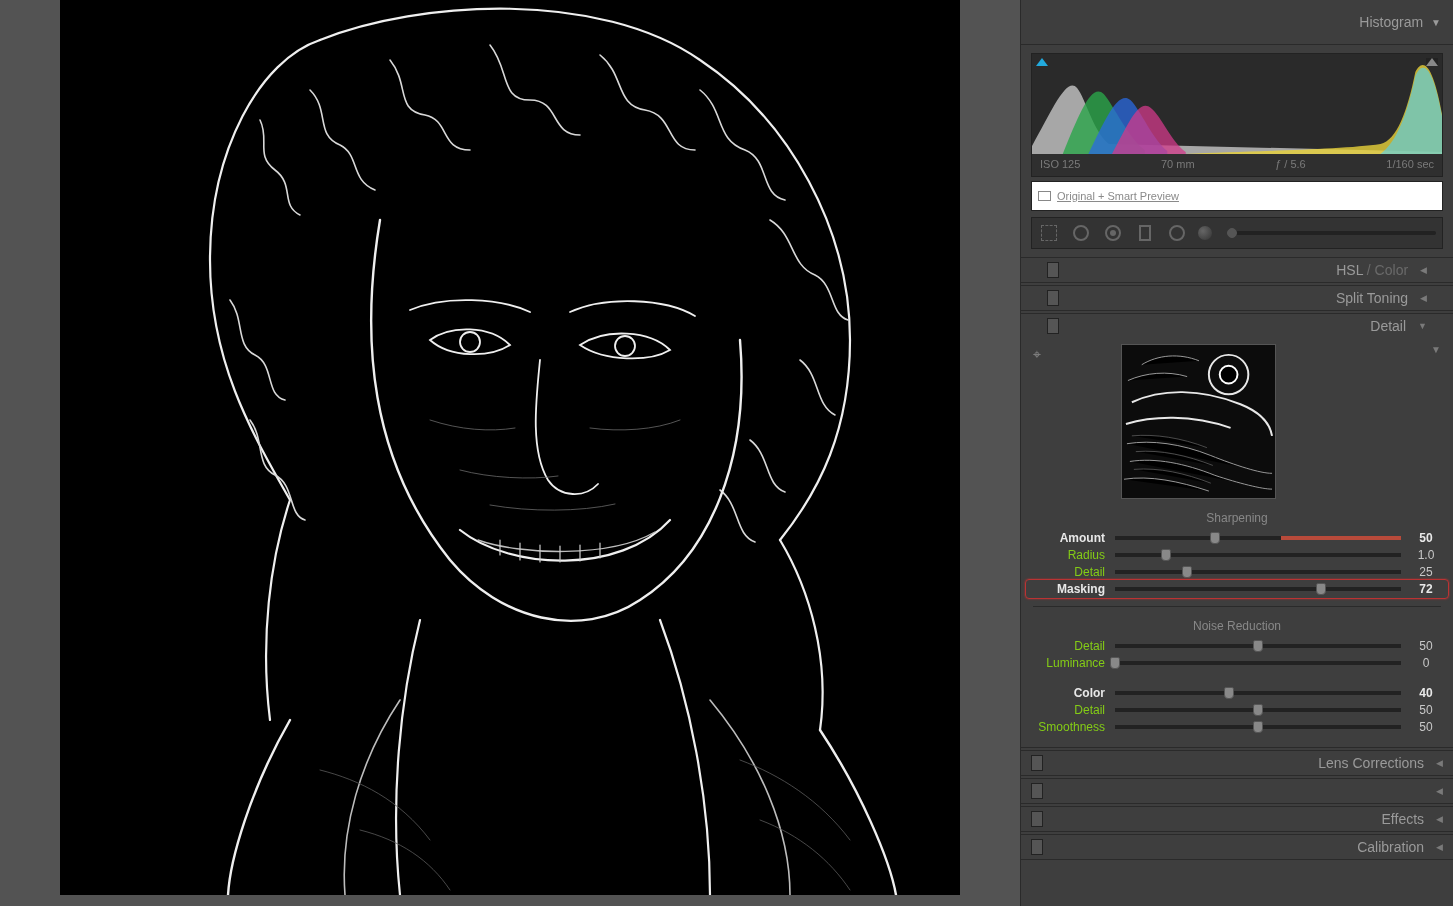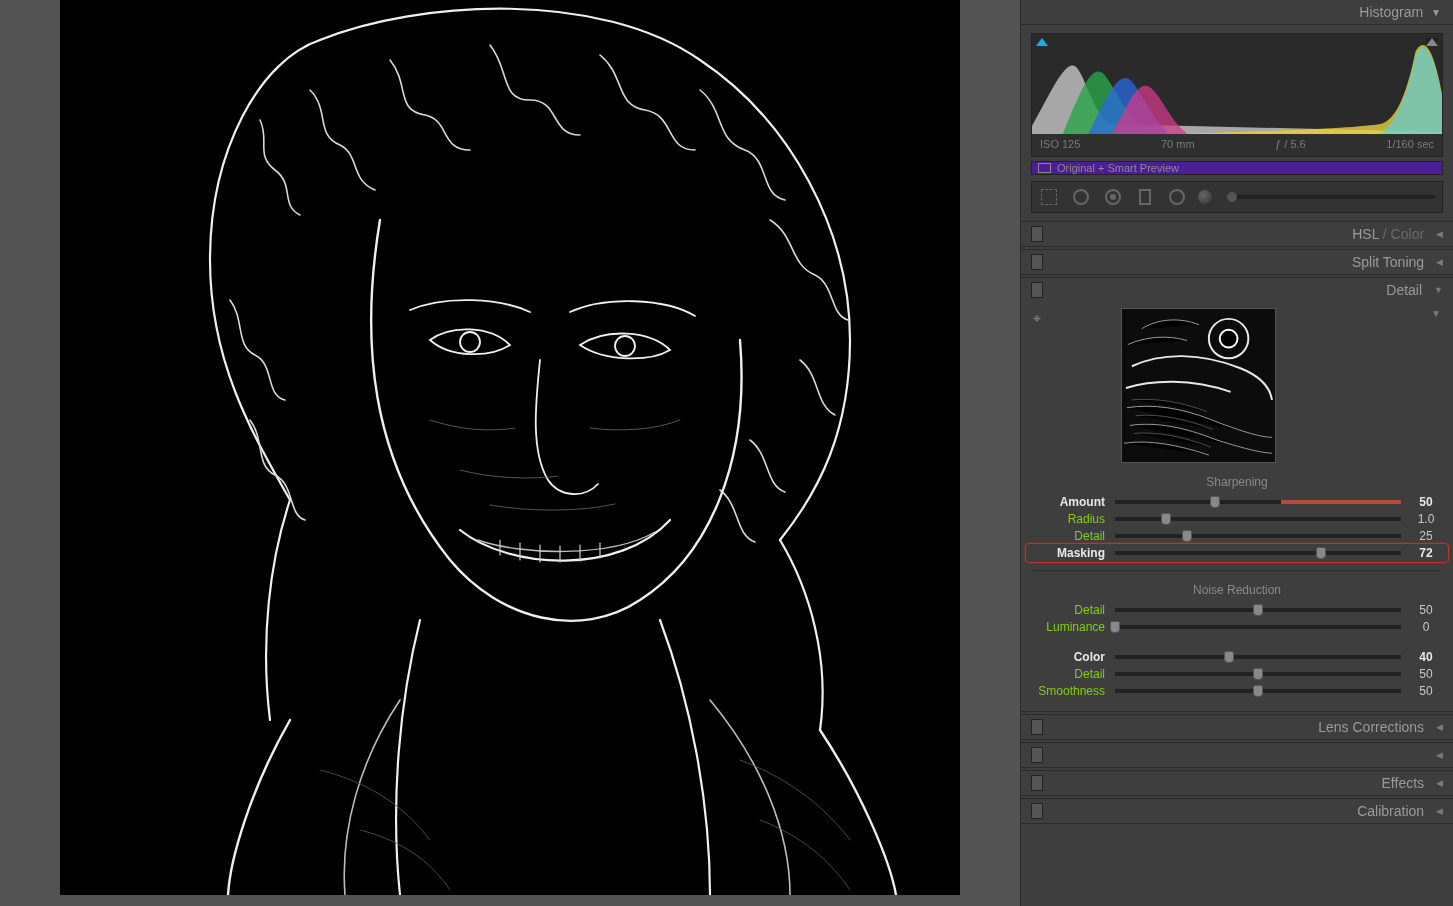--- a/index.html
+++ b/index.html
@@ -35,21 +35,21 @@
   border-left: 1px solid #2a2a2a;
   display: flex;
   flex-direction: column;
   height: 906px;
   overflow: hidden;
 }
 .panel-header {
   display: flex;
   justify-content: flex-end;
   align-items: center;
-  padding: 4px 12px;
+  padding: 14px 12px;
   border-bottom: 1px solid #2a2a2a;
   color: #9a9a9a;
   font-size: 14px;
 }
 .panel-header .triangle { margin-left: 8px; font-size: 10px; }
 .histogram-box {
   margin: 8px 10px 4px 10px;
   border: 1px solid #222;
   background: #2f2f2f;
   padding: 0;
@@ -68,26 +68,27 @@
 .meta-bar {
   display: flex;
   justify-content: space-between;
   padding: 4px 8px 6px 8px;
   font-size: 11px;
   color: #7a7a7a;
 }
 .preview-bar {
   margin: 0 10px 6px 10px;
   border: 1px solid #222;
-  background: #4c1d95;
-  padding: 0 6px;
+  background: #ffffff;
+  padding: 8px 6px;
   display: flex;
   align-items: center;
   font-size: 11px;
   color: #8a8a8a;
+  text-decoration: underline;
 }
 .preview-bar .sq-icon {
   width: 13px; height: 10px; border: 1px solid #888; margin-right: 6px;
   position:relative;
 }
 .tools-bar {
   margin: 0 10px 6px 10px;
   border: 1px solid #222;
   background: #333;
   padding: 4px 6px;
@@ -112,21 +113,21 @@
 }
 .tool-mini-bubble{width:14px;height:14px;border-radius:50%;background:radial-gradient(circle at 35% 35%, #666, #333);margin-right:4px;}
 
 .section {
   border-top: 1px solid #2a2a2a;
   border-bottom: 1px solid #2a2a2a;
   margin-top:2px;
 }
 .section-header {
   display:flex; align-items:center; justify-content:space-between;
-  padding: 4px 10px;
+  padding: 4px 26px;
   color:#9a9a9a; font-size:14px;
 }
 .section-header .left-sw {
   width:12px; height:16px; background:#555; border:1px solid #222;
 }
 .section-header .trig { color:#7a7a7a; font-size:9px; margin-left:6px;}
 .section-header .lbl { flex:1; text-align:right; padding-right:6px; }
 .section-header .dim { color:#6a6a6a; }
 .section-body { padding: 6px 12px 10px 12px; }
 .detail-top {

